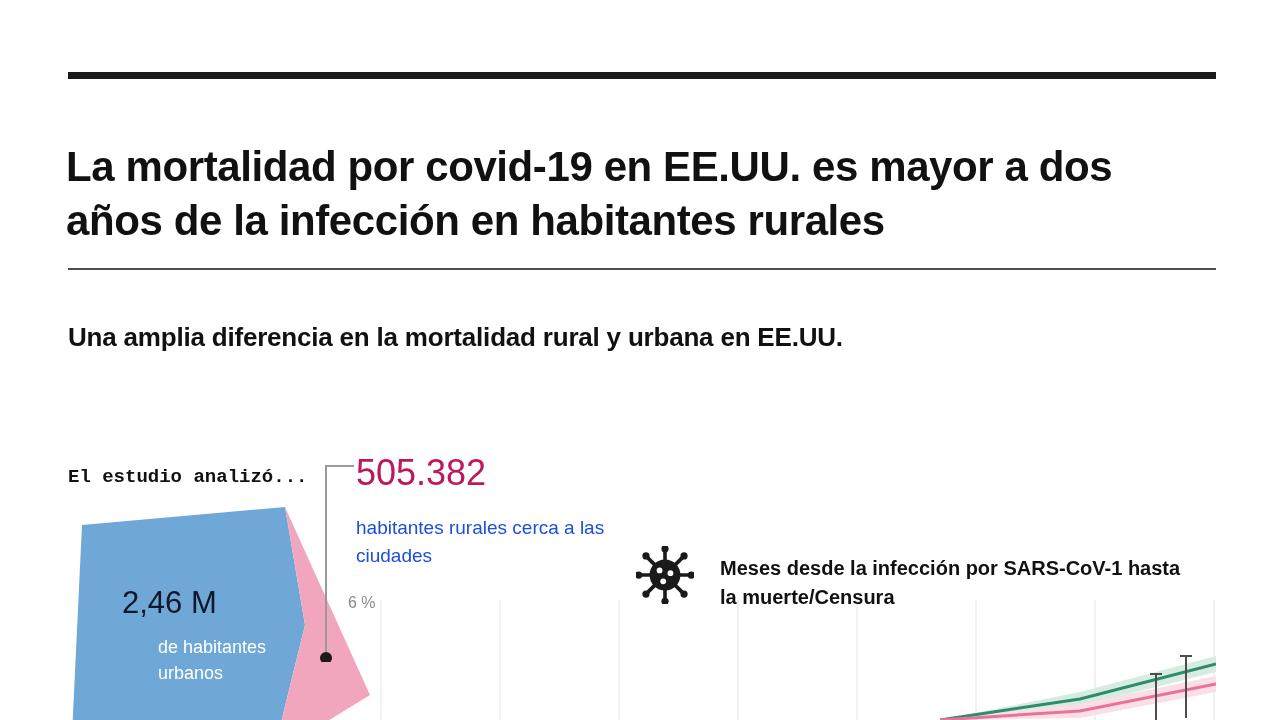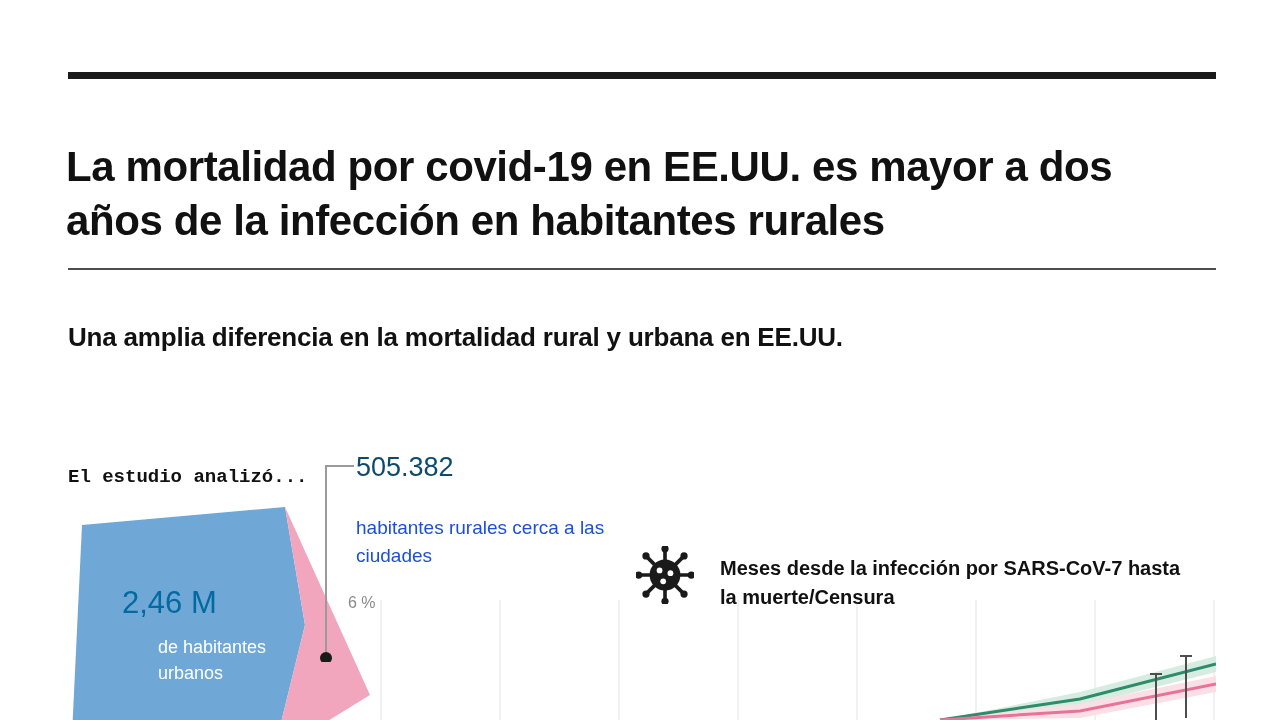--- a/index.html
+++ b/index.html
@@ -88,21 +88,21 @@
     top: 495px;
     width: 330px;
     height: 240px;
   }
 
   .urban-value {
     position: absolute;
     left: 122px;
     top: 585px;
     font-size: 31px;
-    color: #0369a1;
+    color: #0f172a;
     font-weight: normal;
   }
   .urban-desc {
     position: absolute;
     left: 122px;
     top: 634px;
     font-size: 18px;
     color: #ffffff;
     line-height: 1.45;
     width: 160px;
@@ -114,22 +114,22 @@
     left: 316px;
     top: 462px;
     width: 40px;
     height: 200px;
   }
 
   .rural-value {
     position: absolute;
     left: 356px;
     top: 452px;
-    font-size: 27px;
-    color: #0c4a6e;
+    font-size: 36px;
+    color: #be185d;
   }
   .rural-desc {
     position: absolute;
     left: 356px;
     top: 514px;
     font-size: 19px;
     color: #1d4ed8;
     line-height: 1.45;
     width: 260px;
   }
@@ -252,15 +252,15 @@
       <circle cx="11" cy="53" r="4"></circle>
       <circle cx="53" cy="53" r="4"></circle>
     </g>
     <g fill="#ffffff">
       <circle cx="26" cy="27" r="3.2"></circle>
       <circle cx="38" cy="30" r="3.2"></circle>
       <circle cx="30" cy="39" r="3.2"></circle>
     </g>
   </svg>
 
-  <div class="legend-text">Meses desde la infección por SARS-CoV-7 hasta la muerte/Censura</div>
+  <div class="legend-text">Meses desde la infección por SARS-CoV-1 hasta la muerte/Censura</div>
 
 </div>
 
 </body></html>

